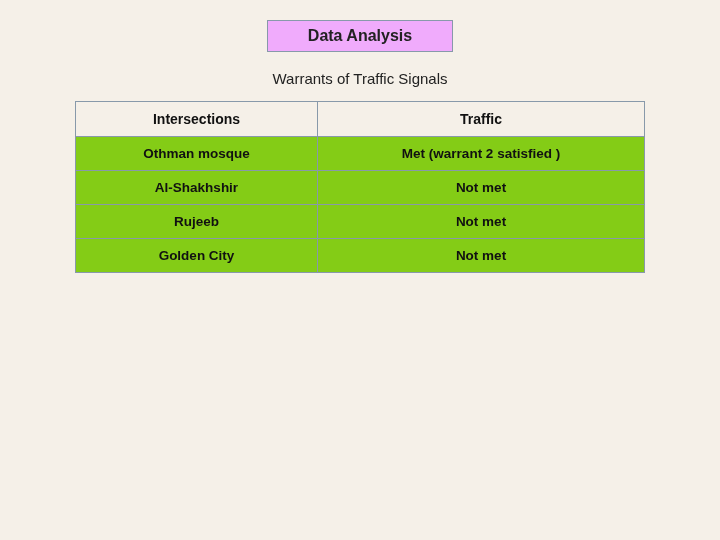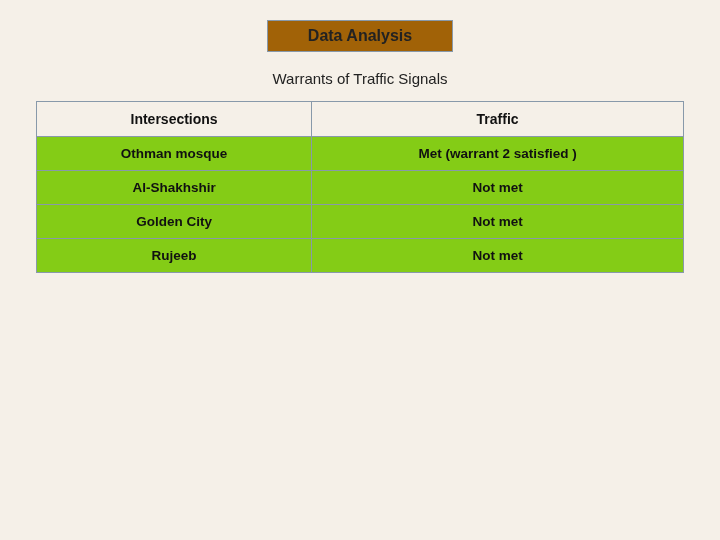--- a/index.html
+++ b/index.html
@@ -15,41 +15,41 @@
       font-family: Arial, sans-serif;
       display: flex;
       flex-direction: column;
       align-items: center;
       justify-content: flex-start;
       padding-top: 20px;
     }
 
     .title-box {
       border: 1.5px solid #8899aa;
-      background-color: #a16207;
+      background-color: #f0abfc;
       padding: 6px 40px;
       margin-bottom: 18px;
     }
 
     .title-box span {
       font-size: 16px;
       font-weight: bold;
       color: #222;
     }
 
     .subtitle {
       font-size: 15px;
       font-weight: normal;
       color: #222;
       margin-bottom: 14px;
     }
 
     .data-table {
       border-collapse: collapse;
-      width: 648px;
+      width: 570px;
     }
 
     .data-table th,
     .data-table td {
       border: 1.5px solid #8899aa;
       text-align: center;
       padding: 9px 20px;
       font-size: 13.5px;
       color: #111;
       background-color: #84cc16;
@@ -84,21 +84,21 @@
   <tbody id="table-body">
   <tr>
         <td>Othman mosque</td>
         <td>Met (warrant 2 satisfied )</td>
       </tr>
       <tr>
         <td>Al-Shakhshir</td>
         <td>Not met</td>
       </tr>
       <tr>
-        <td>Golden City</td>
+        <td>Rujeeb</td>
         <td>Not met</td>
       </tr>
       <tr>
-        <td>Rujeeb</td>
+        <td>Golden City</td>
         <td>Not met</td>
       </tr>
     </tbody>
 </table>
 
 </body></html>

